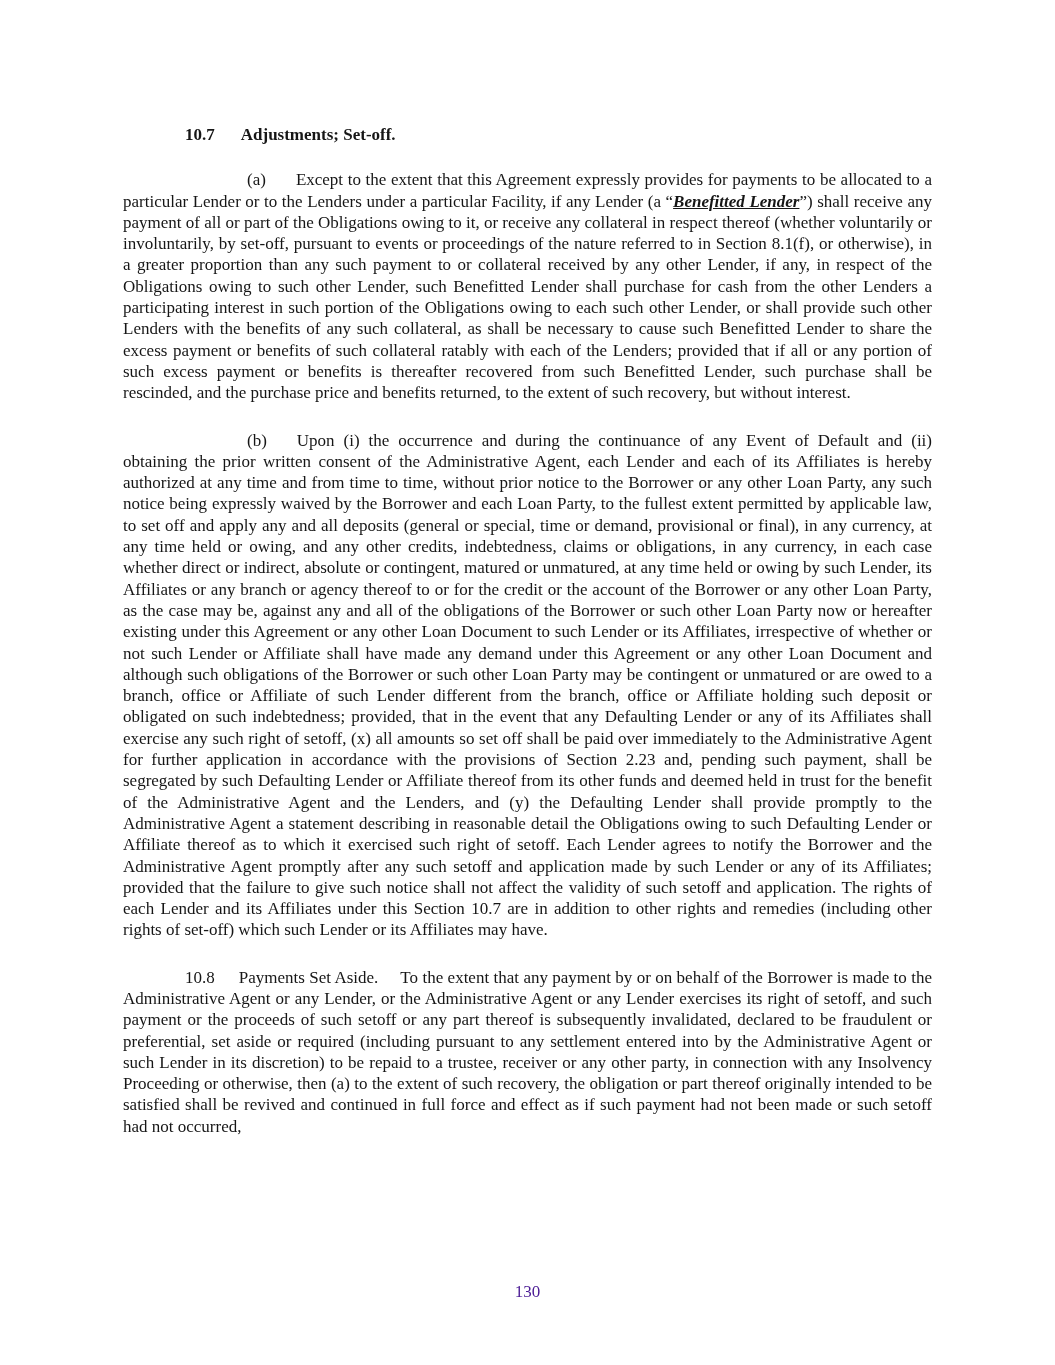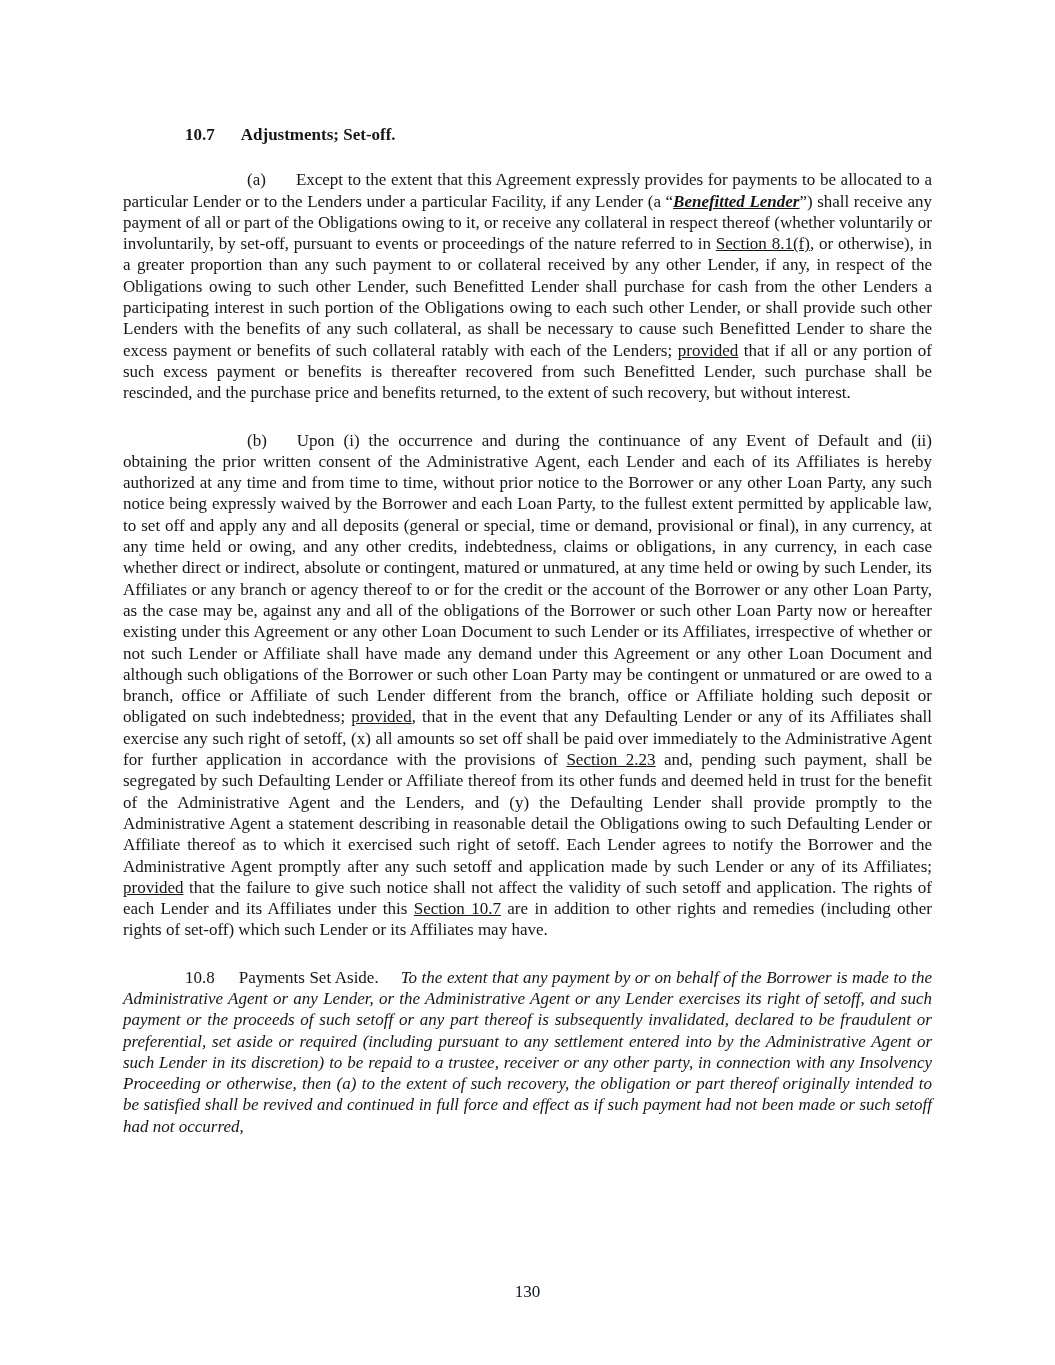--- a/index.html
+++ b/index.html
@@ -30,31 +30,31 @@
     margin: 0 0 26px 0;
     text-align: justify;
     text-indent: 124px;
   }
   .para-108 {
     text-indent: 62px;
   }
   .marker { margin-right: 30px; }
   .hnum-inline { font-weight: normal; margin-right: 24px; }
   .htitle-inline { font-weight: normal; }
-  .body-after-title { margin-left: 22px; font-style: italic; }
+  .body-after-title { margin-left: 22px; }
   .bi { font-weight: bold; font-style: italic; text-decoration: underline; }
-  .u { text-decoration: underline; }
+  .u { }
   .page-number {
     position: absolute;
     top: 1281px;
     left: 0;
     width: 100%;
     text-align: center;
     font-size: 17px;
-    color: #0f172a;
+    color: #4c1d95;
   }
 </style>
 </head>
 <body>
 
 <div class="page">
 
   <p class="heading"><span class="hnum">10.7</span><span>Adjustments; Set-off.</span></p>
 
   <p class="para"><span class="marker">(a)</span><span>Except to the extent that this Agreement expressly provides for payments to be allocated to a particular Lender or to the Lenders under a particular Facility, if any Lender (a “</span><span class="bi">Benefitted Lender</span><span>”) shall receive any payment of all or part of the Obligations owing to it, or receive any collateral in respect thereof (whether voluntarily or involuntarily, by set-off, pursuant to events or proceedings of the nature referred to in </span><span class="u">Section 8.1(f)</span><span>, or otherwise), in a greater proportion than any such payment to or collateral received by any other Lender, if any, in respect of the Obligations owing to such other Lender, such Benefitted Lender shall purchase for cash from the other Lenders a participating interest in such portion of the Obligations owing to each such other Lender, or shall provide such other Lenders with the benefits of any such collateral, as shall be necessary to cause such Benefitted Lender to share the excess payment or benefits of such collateral ratably with each of the Lenders; </span><span class="u">provided</span><span> that if all or any portion of such excess payment or benefits is thereafter recovered from such Benefitted Lender, such purchase shall be rescinded, and the purchase price and benefits returned, to the extent of such recovery, but without interest.</span></p>

